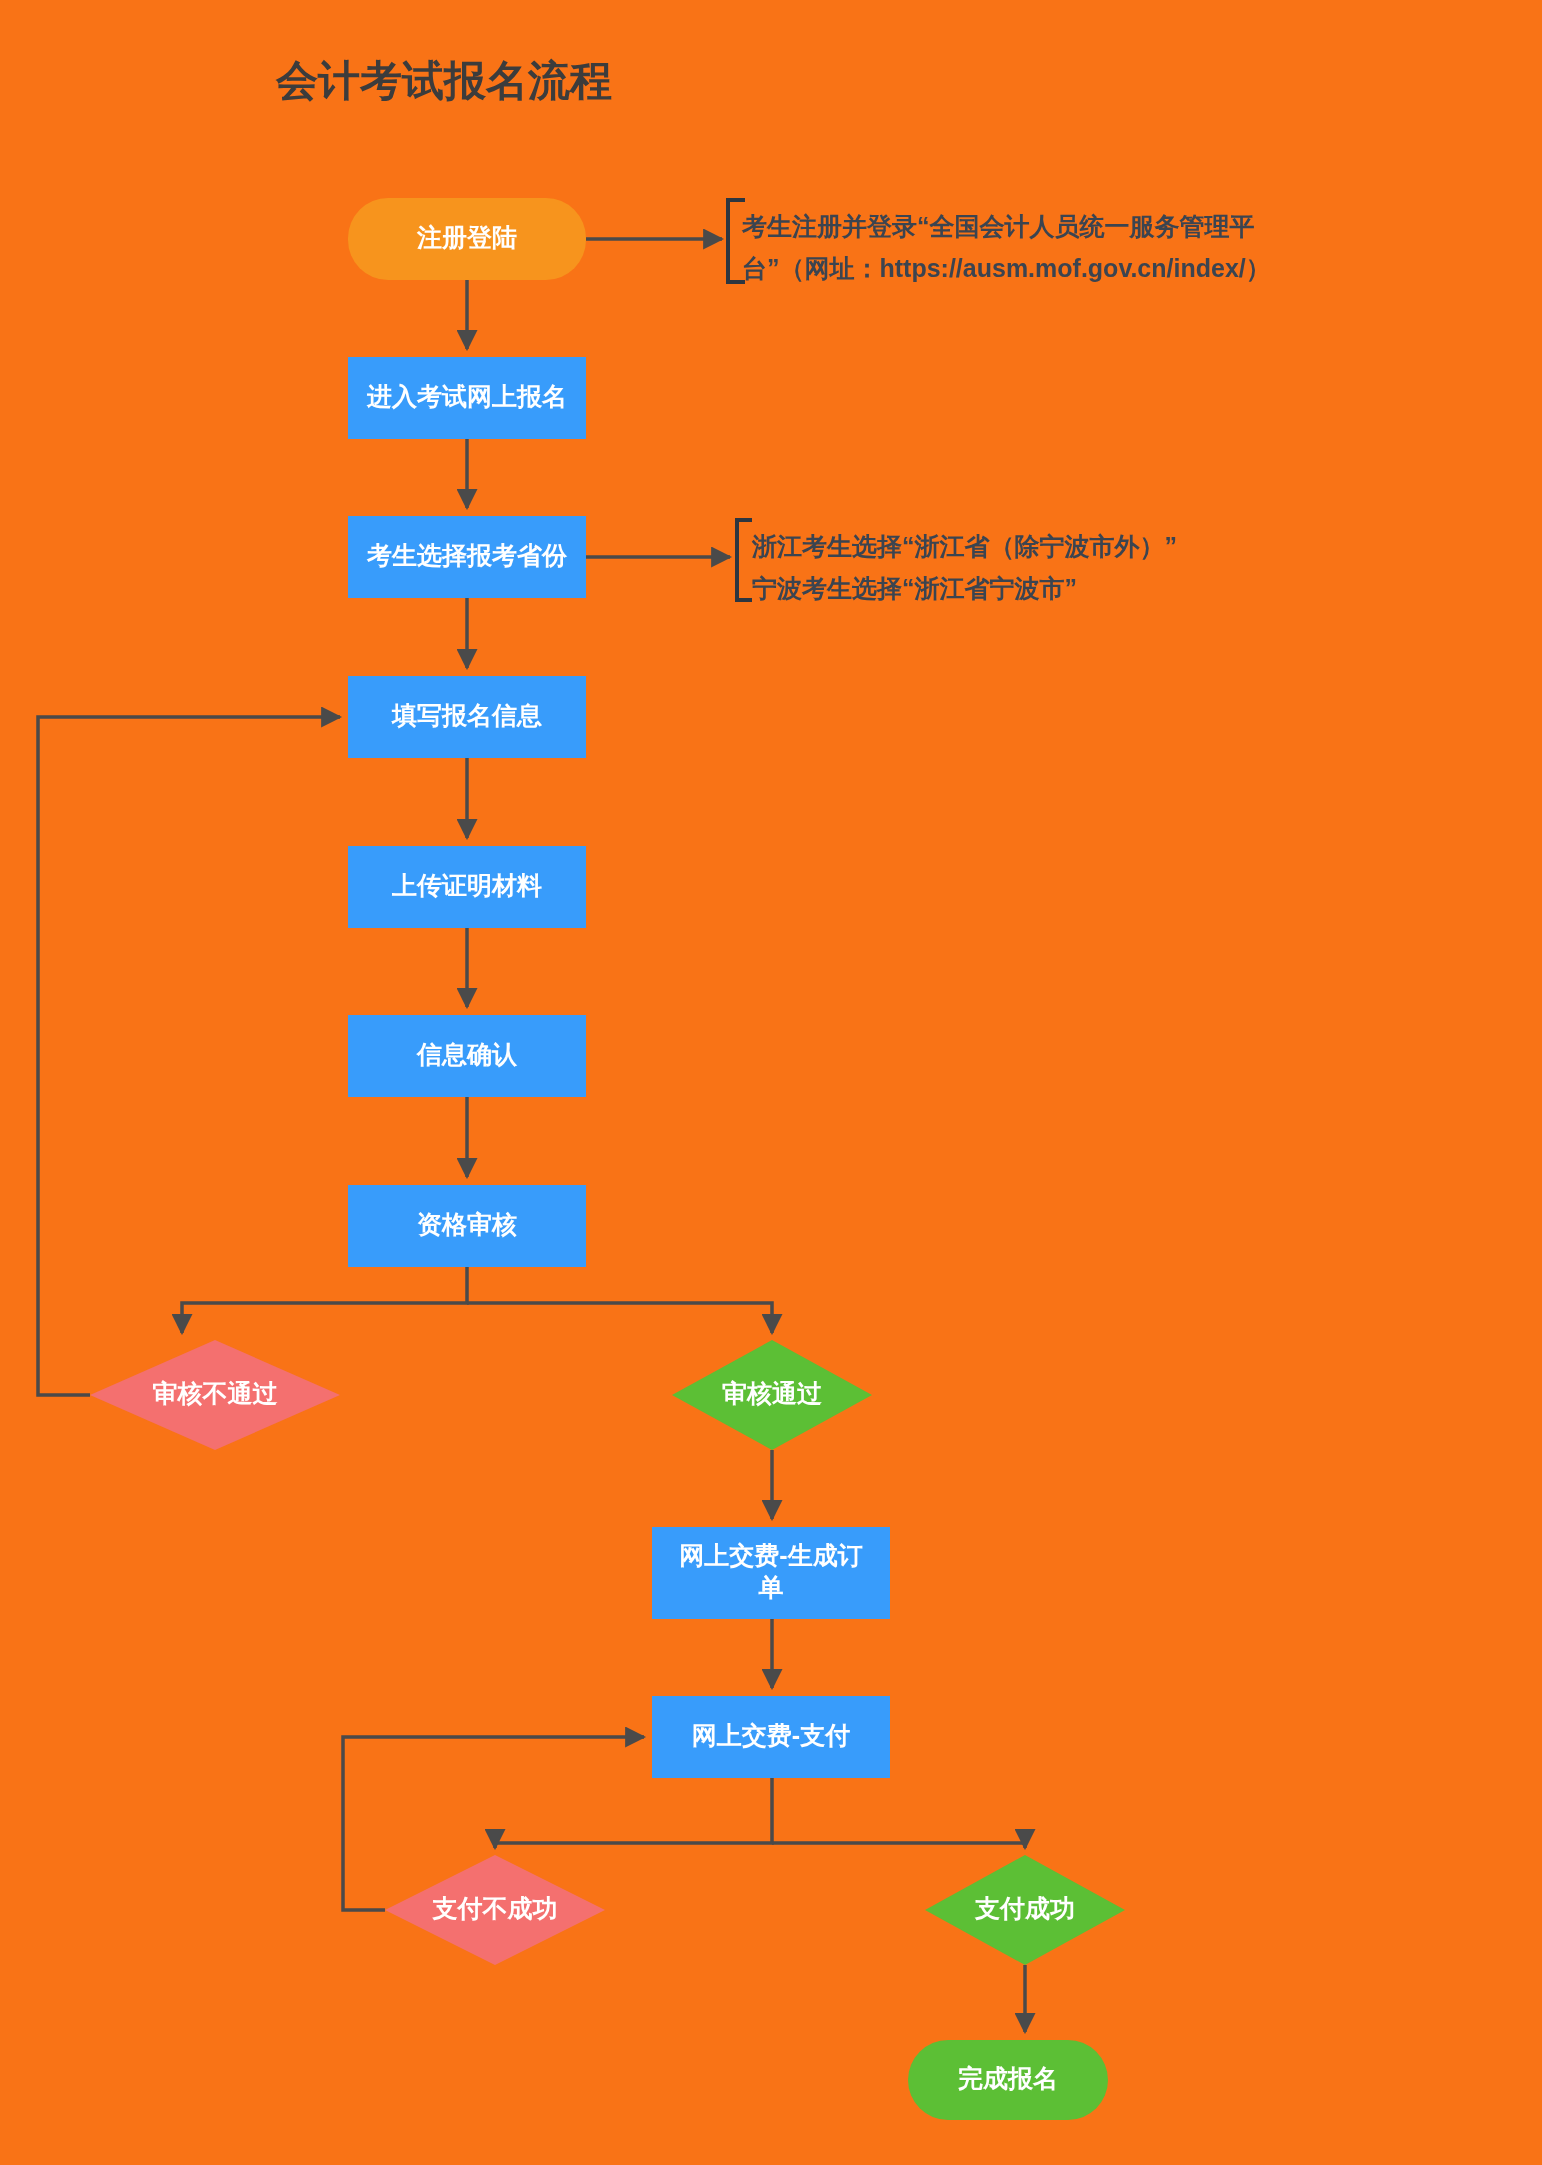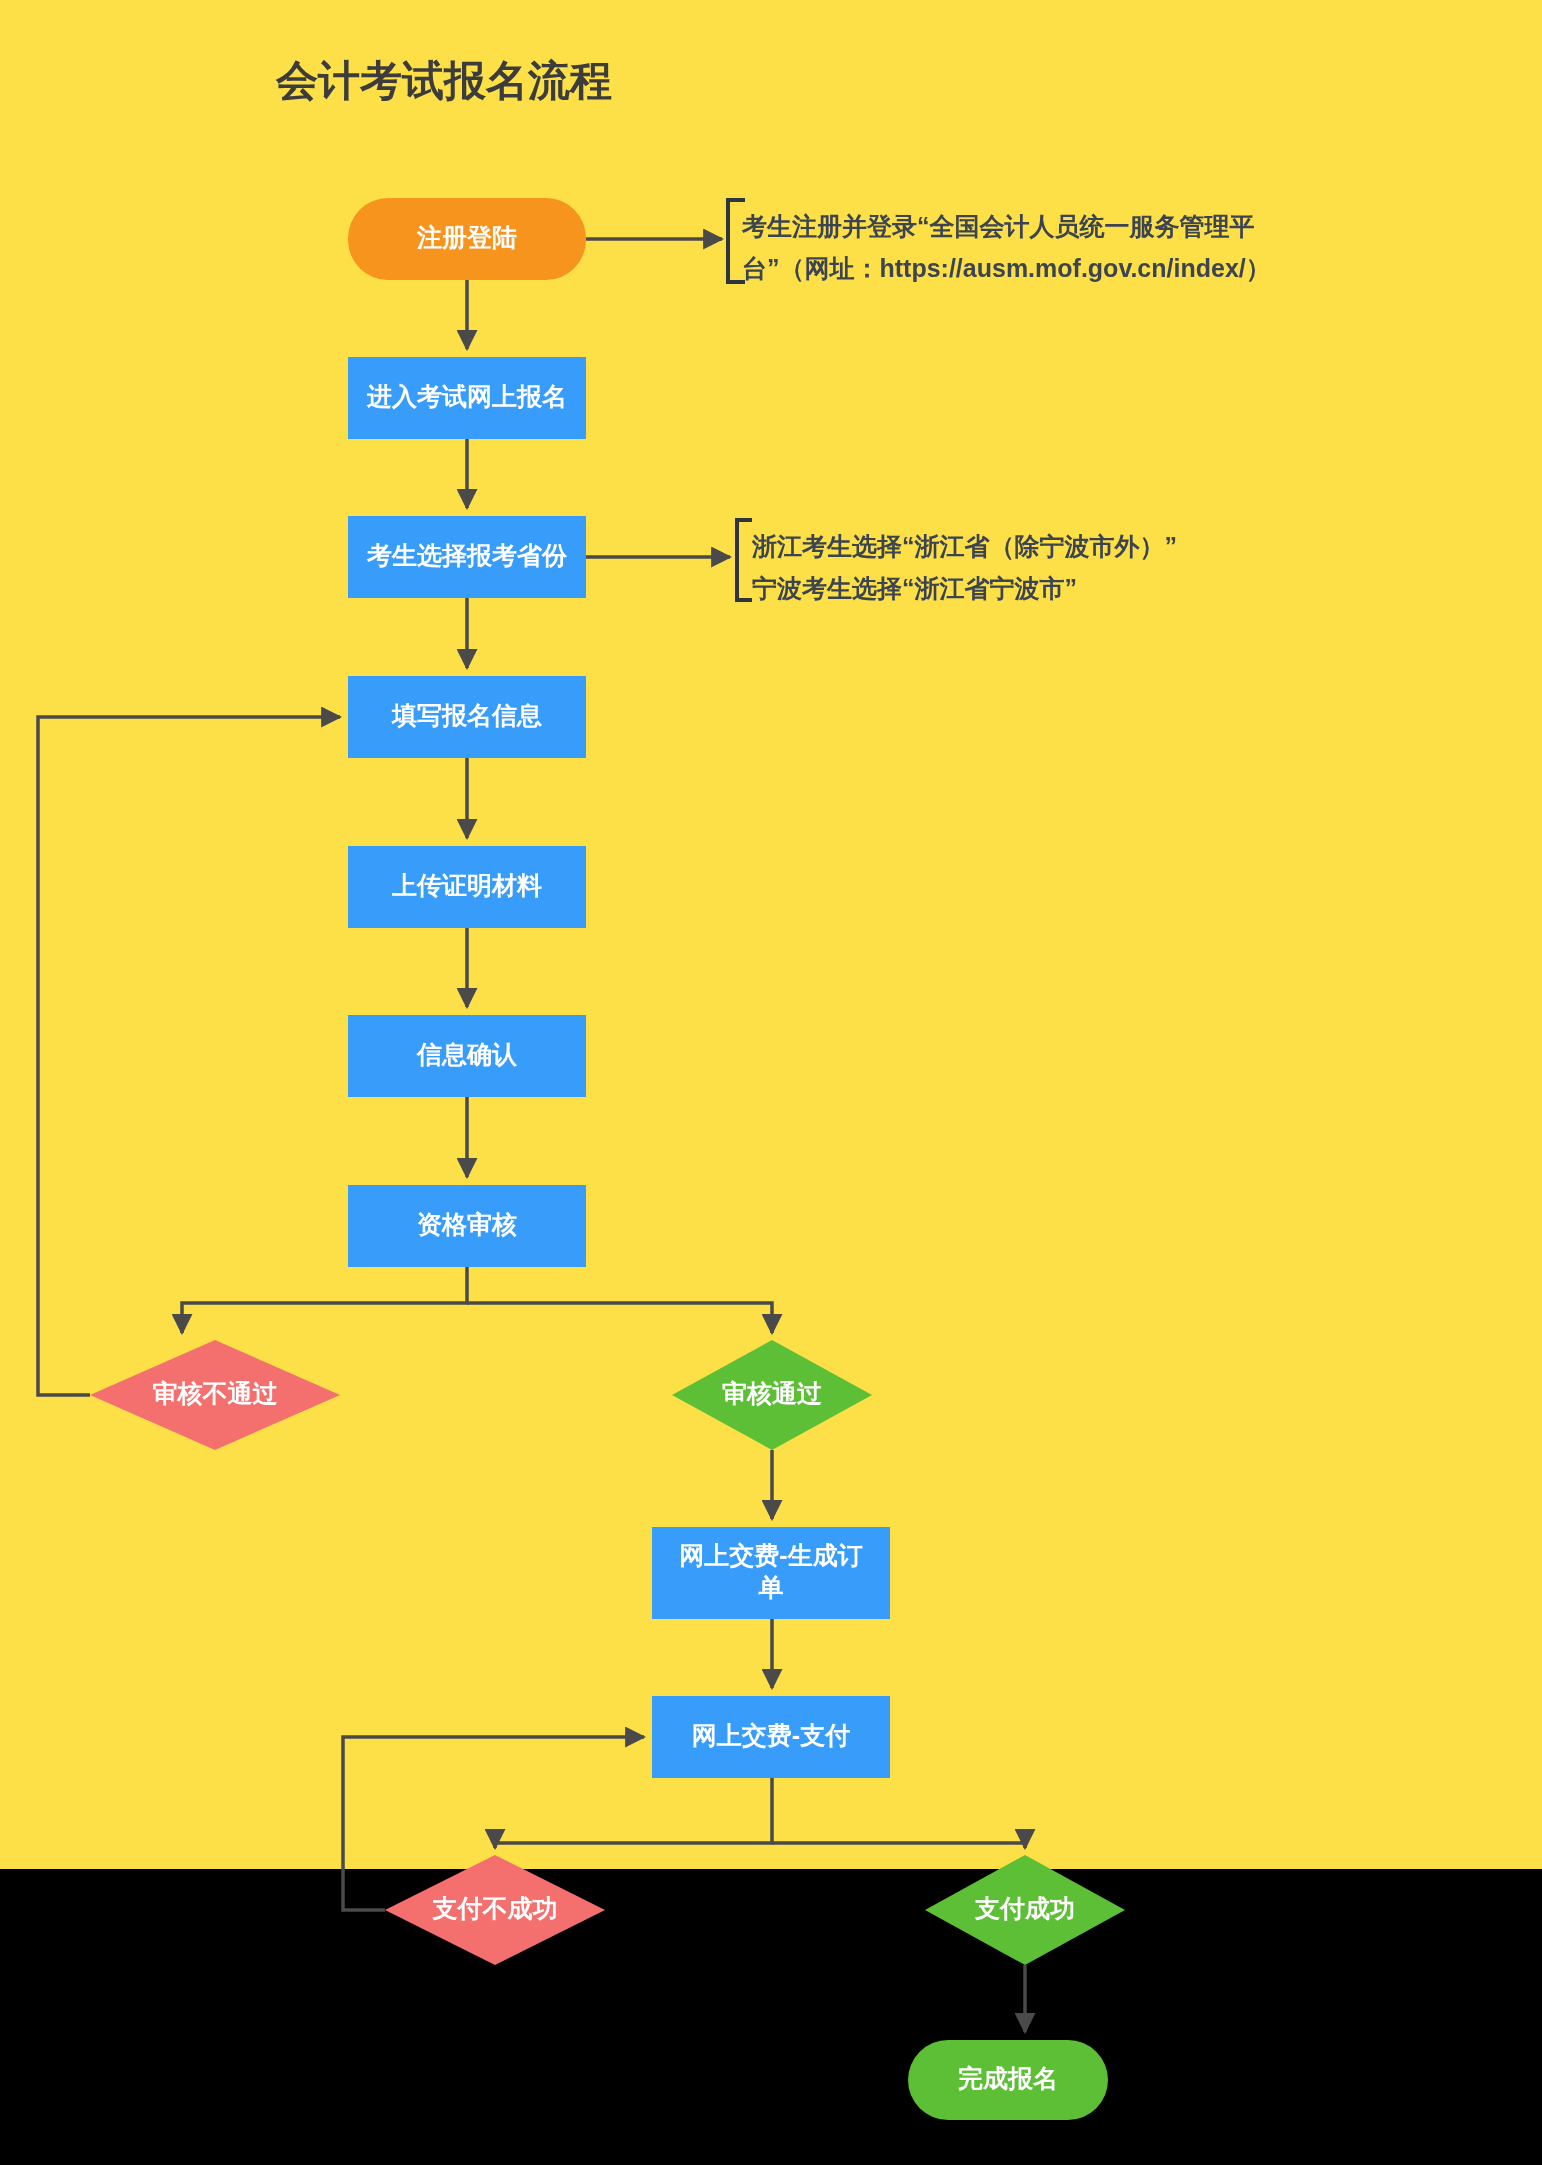--- a/index.html
+++ b/index.html
@@ -1,18 +1,18 @@
 <!DOCTYPE html>
 <html><head>
 <meta charset="utf-8">
 <style>
   html,body{margin:0;padding:0;background:#000;}
   body{width:1542px;height:2165px;overflow:hidden;
        font-family:"Liberation Sans","DejaVu Sans",sans-serif;}
-  #stage{position:relative;width:1542px;height:1869px;background:#fde047;}
+  #stage{position:relative;width:1542px;height:2165px;background:#f97316;}
   svg#flow{position:absolute;inset:0;width:1542px;height:2165px;display:block;}
 
   .node-label{fill:#ffffff;font-weight:bold;font-size:25px;
               font-family:"Liberation Sans","DejaVu Sans",sans-serif;
               text-anchor:middle;dominant-baseline:middle;}
   .title-text{fill:#3c3c3c;font-weight:bold;font-size:42px;
               font-family:"Liberation Sans","DejaVu Sans",sans-serif;}
   .note-text{fill:#3b4450;font-weight:bold;font-size:25px;
              font-family:"Liberation Sans","DejaVu Sans",sans-serif;}
   .edge{stroke:#4a4a4a;stroke-width:3.5;fill:none;}

